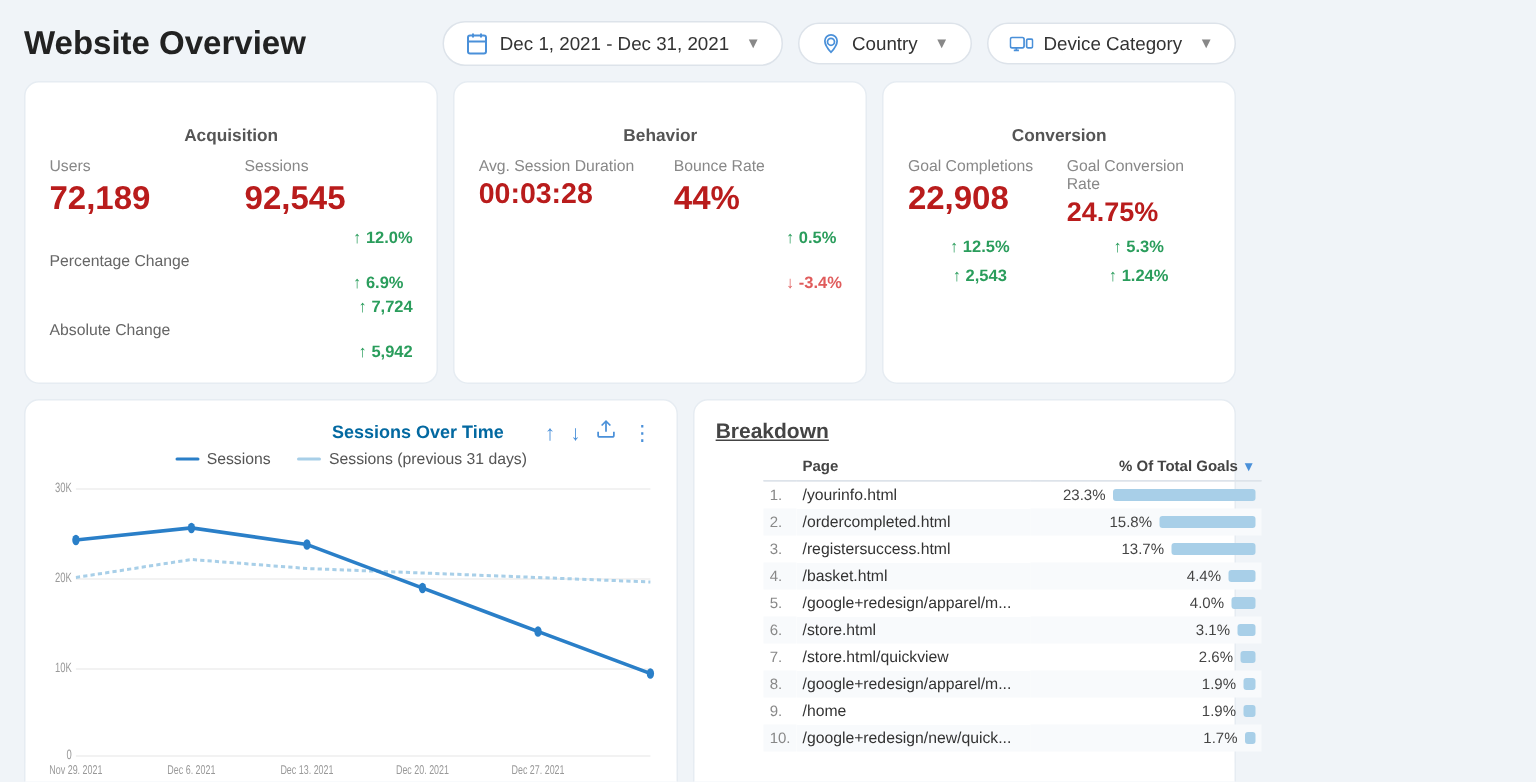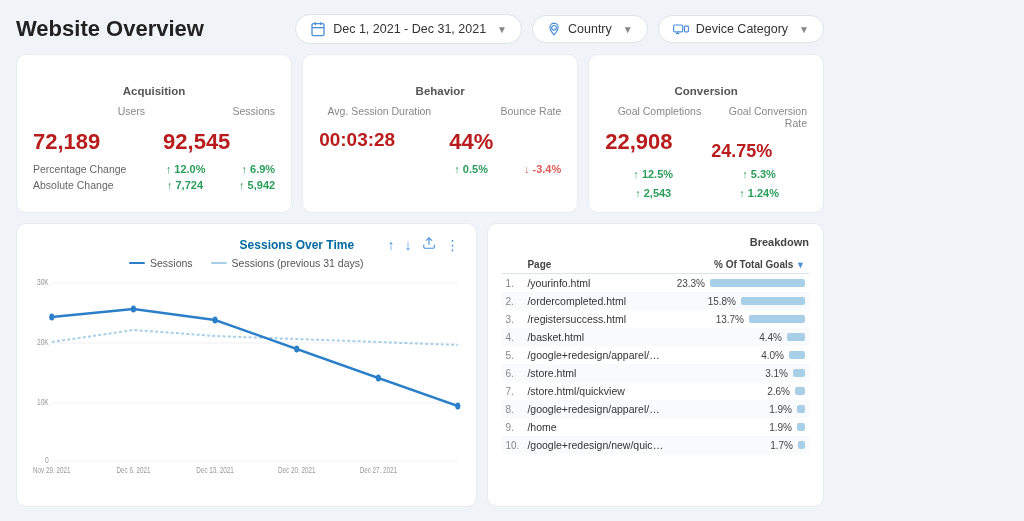--- a/index.html
+++ b/index.html
@@ -86,22 +86,22 @@
     .metrics-cols {
       display: flex;
       gap: 18px;
     }
     .metric-col {
       flex: 1;
     }
     .metric-label {
       font-size: 10.5px;
       color: #888;
-      text-align: right;
-      margin-bottom: 12px;
+      text-align: left;
+      margin-bottom: 2px;
     }
     .metric-value {
       font-size: 22px;
       font-weight: 700;
       color: #b91c1c;
       text-align: left;
     }
     .metric-rows {
       margin-top: 6px;
     }
@@ -112,21 +112,22 @@
       padding: 2px 0;
       font-size: 11px;
       color: #555;
     }
     .metric-row-item .row-label {
       font-size: 10.5px;
       color: #666;
     }
     .row-vals {
       display: flex;
-      gap: 36px;
+      gap: 18px;
+      flex-direction: column;
     }
     .val-up {
       color: #2a9d5c;
       font-weight: 600;
       font-size: 11px;
     }
     .val-down {
       color: #e05c5c;
       font-weight: 600;
       font-size: 11px;
@@ -193,30 +194,32 @@
       border-radius: 1px;
     }
     .legend-dot-solid { background: #2a7fc8; }
     .legend-dot-light { background: #a8cfe8; }
     .chart-area {
       width: 100%;
       height: 200px;
     }
     
     .breakdown-title {
-      font-size: 11px;
+      font-size: 14px;
       font-weight: 600;
       color: #444;
-      text-align: right;
+      text-align: left;
       margin-bottom: 8px;
+      text-decoration: underline;
     }
     .breakdown-table {
       width: 100%;
       border-collapse: collapse;
       font-size: 10.5px;
+      margin-left: 32px;
     }
     .breakdown-table th {
       text-align: left;
       font-size: 10px;
       font-weight: 700;
       color: #444;
       border-bottom: 1px solid #dde3ea;
       padding: 3px 4px;
     }
     .breakdown-table th.right { text-align: right; }

